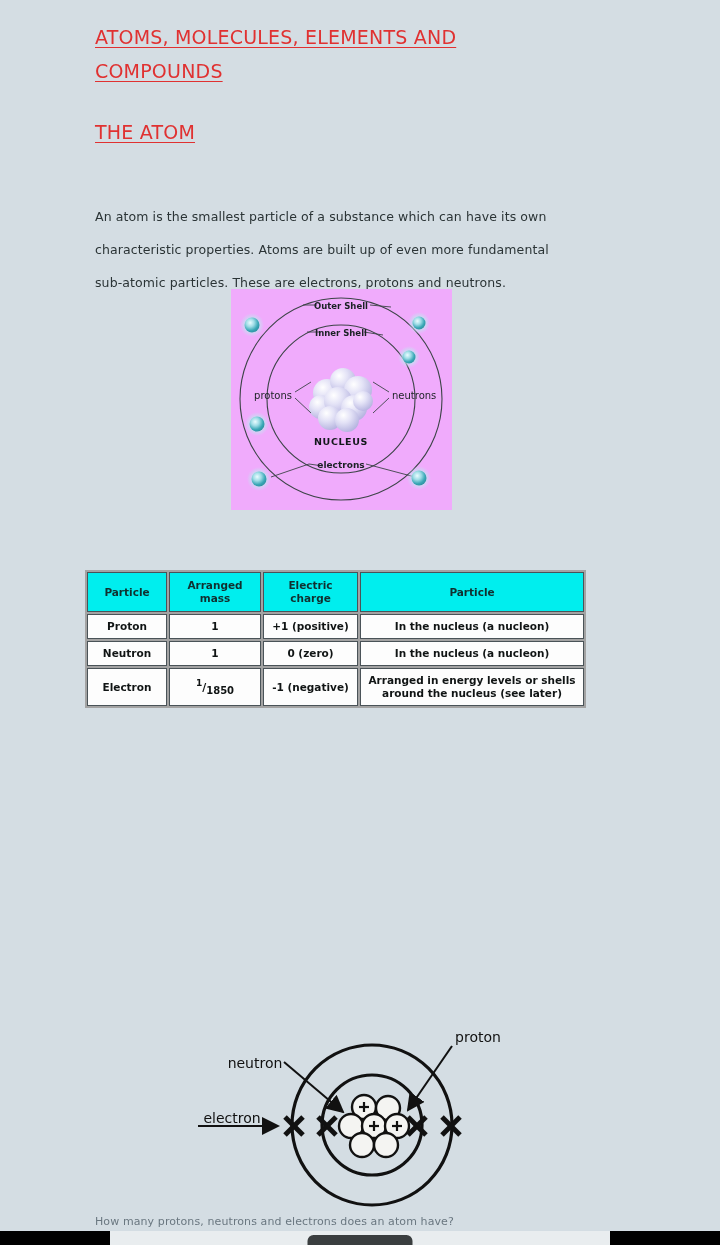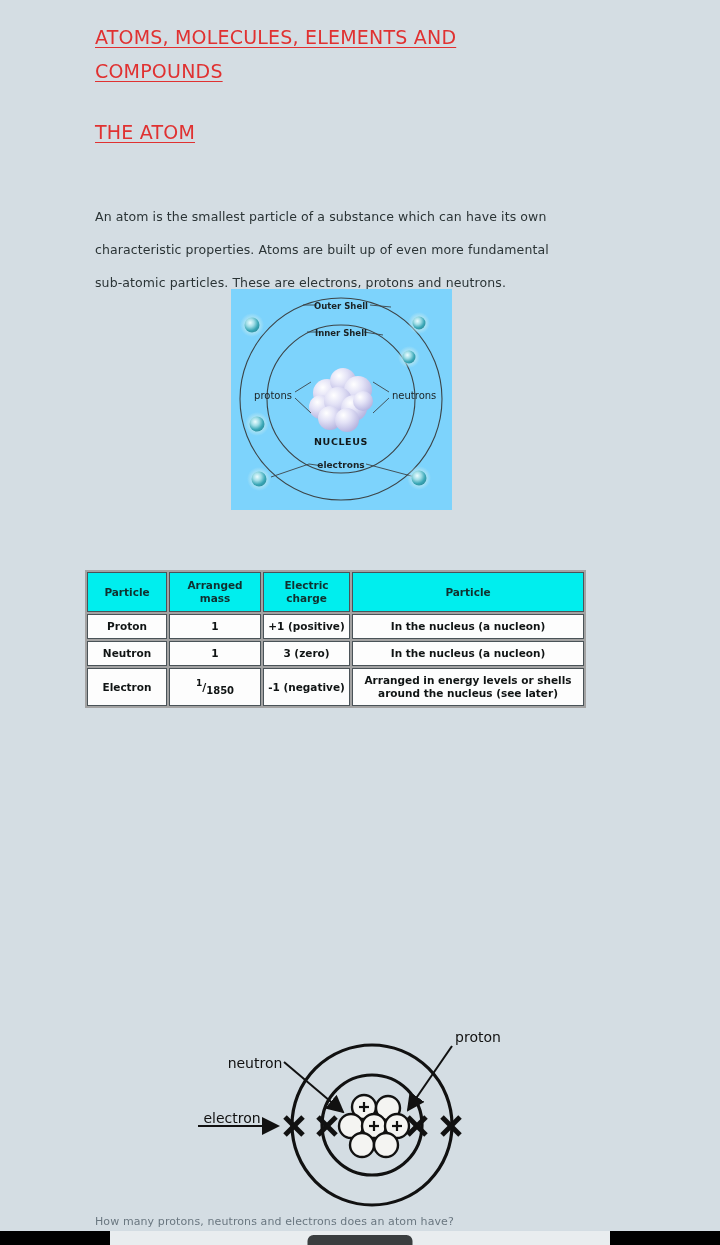--- a/index.html
+++ b/index.html
@@ -46,21 +46,21 @@
     font-size: 11px;
     letter-spacing: 0.1px;
     filter: blur(0.35px);
   }
 
   
   #atom-figure-1 {
     position: absolute;
     left: 231px; top: 289px;
     width: 221px; height: 221px;
-    background: #7dd3fc;
+    background: #f0abfc;
   }
   #atom-figure-1 svg { display: block; }
 
   
   #particle-table-wrap {
     position: absolute;
     left: 85px; top: 570px;
     width: 501px;
   }
   table.ptable {
@@ -79,21 +79,21 @@
     padding: 5px 3px;
     line-height: 13px;
   }
   table.ptable th {
     background: #00eeee;
     color: #10302f;
     padding: 6px 3px;
   }
   .col-particle { width: 80px; }
   .col-mass     { width: 92px; }
-  .col-charge   { width: 87px; margin-top: 29px; }
+  .col-charge   { width: 95px; margin-top: 29px; }
   .frac { display: inline-block; font-size: 11px; }
   .frac sup { font-size: 9px; }
   .frac sub { font-size: 10px; }
 
   
   #atom-figure-2 {
     position: absolute;
     left: 180px; top: 1022px;
     width: 330px; height: 205px;
   }
@@ -242,21 +242,21 @@
       <tbody>
         <tr>
           <td>Proton</td>
           <td>1</td>
           <td>+1 (positive)</td>
           <td>In the nucleus (a nucleon)</td>
         </tr>
         <tr>
           <td>Neutron</td>
           <td>1</td>
-          <td>3 (zero)</td>
+          <td>0 (zero)</td>
           <td>In the nucleus (a nucleon)</td>
         </tr>
         <tr>
           <td>Electron</td>
           <td>
             <span class="frac"><sup>1</sup>/<sub>1850</sub></span>
           </td>
           <td>-1 (negative)</td>
           <td>
             <span>Arranged in energy levels or shells</span><br>

